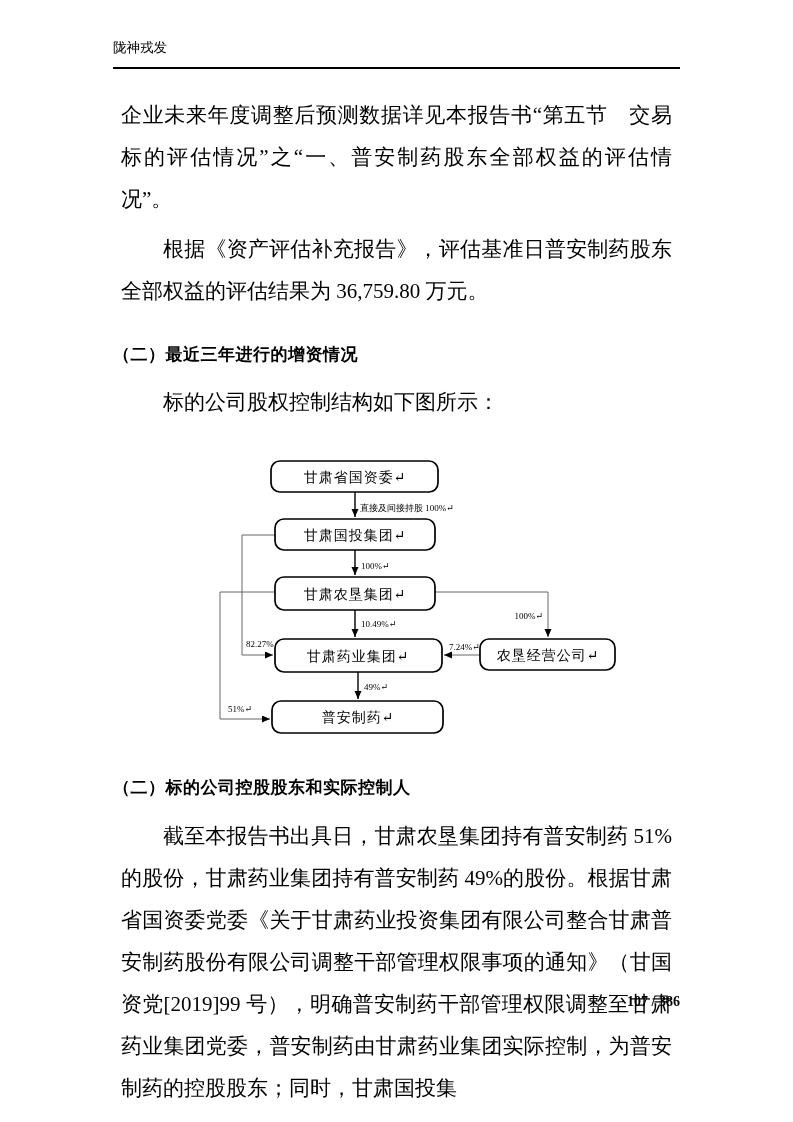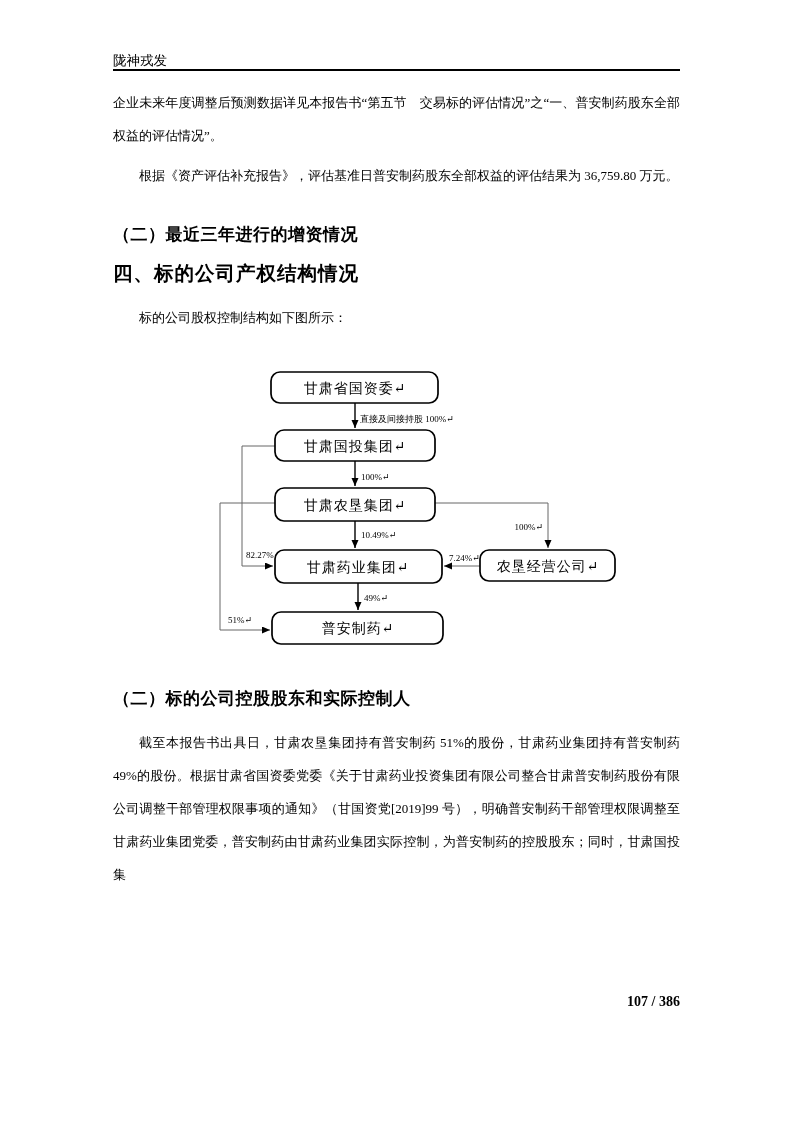--- a/index.html
+++ b/index.html
@@ -2,30 +2,30 @@
 <html><head>
 <meta charset="utf-8">
 <style>
   html,body{margin:0;padding:0;}
   body{
     width:793px;height:1122px;background:#ffffff;position:relative;
     font-family:"Liberation Serif","DejaVu Serif",serif;color:#000;
     overflow:hidden;
   }
   .doc-header{
-    position:absolute;top:53px;left:113px;width:567px;
+    position:absolute;top:40px;left:113px;width:567px;
     display:flex;justify-content:space-between;align-items:flex-end;
     font-size:13.5px;line-height:16px;
-    border-bottom:2px solid #000;
+    border-bottom:2px solid #000;padding-bottom:11px;
   }
   .doc-content{
     position:absolute;top:86px;left:113px;width:567px;
   }
   p.para{
-    margin:0;font-size:13px;line-height:33px;text-align:justify;
+    margin:8px;font-size:21px;line-height:42px;text-align:justify;
   }
   p.indent{text-indent:2em;}
   h2.h-main{
     margin:10px 0 0;font-family:"Liberation Sans","DejaVu Sans",sans-serif;
     font-weight:bold;font-size:19.5px;line-height:30px;letter-spacing:1px;
   }
   h3.h-sub{
     margin:30px 0 0;font-family:Liberation Serif, serif;
     font-weight:bold;font-size:17px;line-height:26px;letter-spacing:0.5px;
   }
@@ -57,21 +57,20 @@
 
   <main class="doc-content">
 
     <p class="para">企业未来年度调整后预测数据详见本报告书“第五节　交易标的评估情况”之“一、普安制药股东全部权益的评估情况”。</p>
 
     <p class="para indent mt7">根据《资产评估补充报告》，评估基准日普安制药股东全部权益的评估结果为 36,759.80 万元。</p>
 
     <h3 class="h-sub">（二）最近三年进行的增资情况</h3>
 
 
-    <h2 class="h-main">四、标的公司产权结构情况</h2>
 
 
     <p class="para indent mt13">标的公司股权控制结构如下图所示：</p>
 
     <figure class="diagram">
       <svg width="567" height="278" viewBox="0 0 567 278" xmlns="http://www.w3.org/2000/svg">
         <defs>
           <marker id="ah" markerWidth="9" markerHeight="8" refX="8" refY="3.5" orient="auto" markerUnits="userSpaceOnUse">
             <path d="M0,0 L8,3.5 L0,7 Z" fill="#000"></path>
           </marker>

